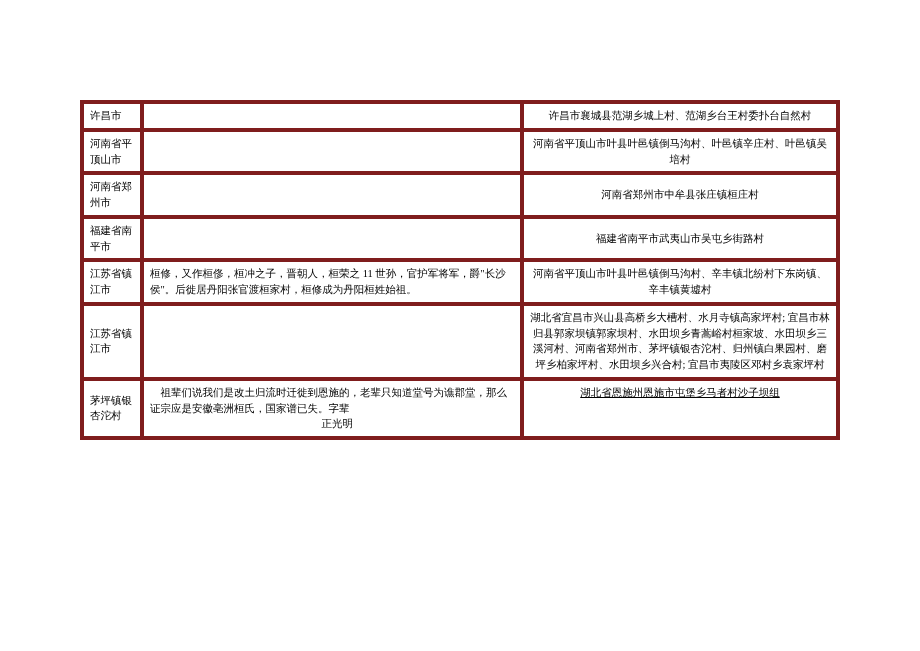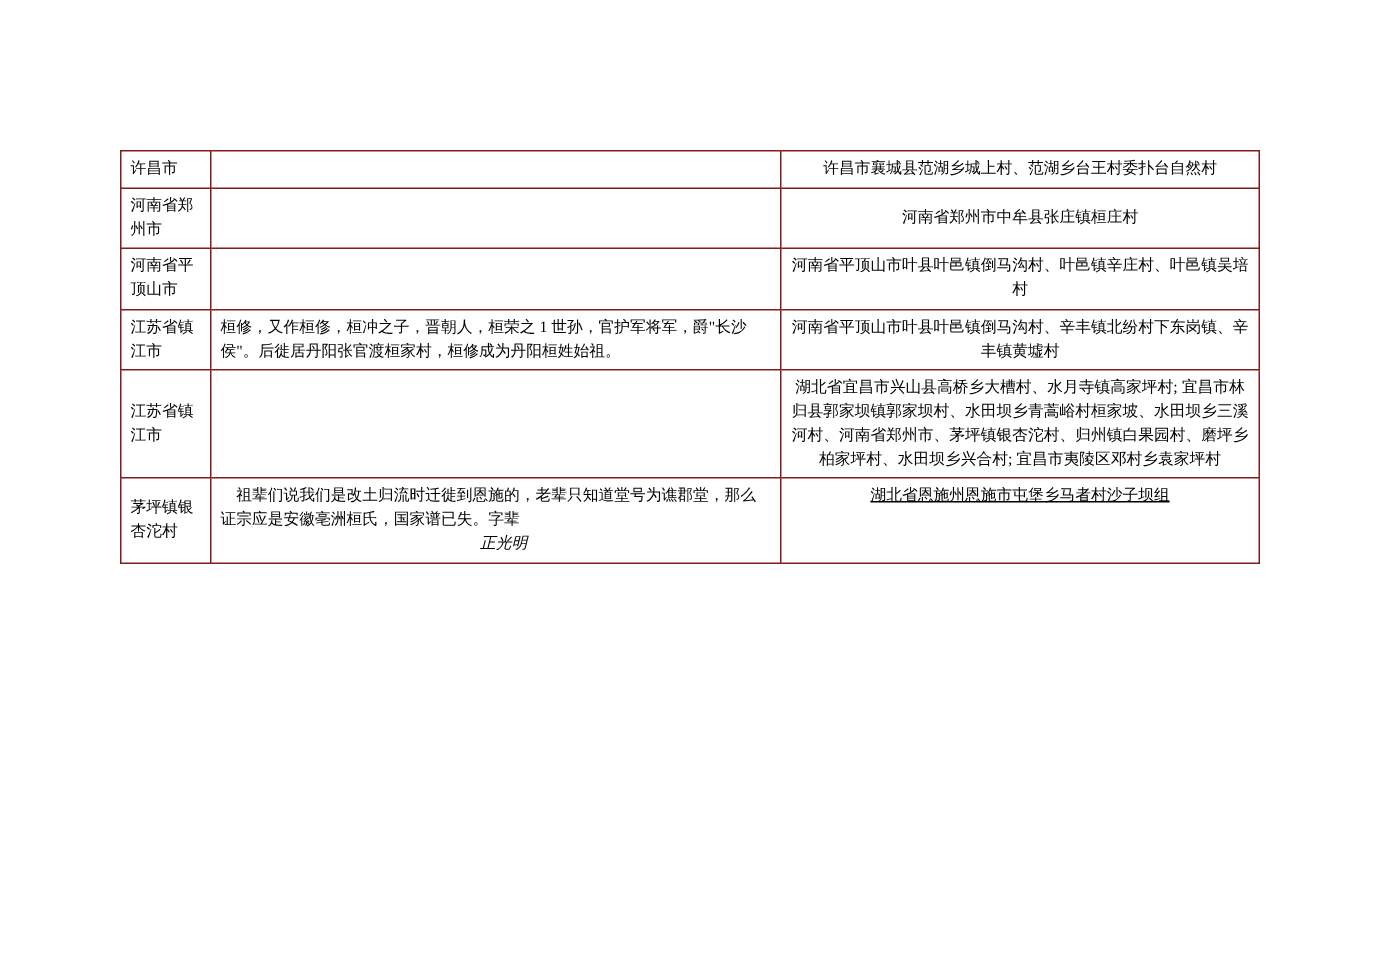--- a/index.html
+++ b/index.html
@@ -13,21 +13,21 @@
       padding: 100px 80px 40px 80px;
       width: 920px;
       height: 651px;
     }
     table {
       border-collapse: collapse;
       width: 100%;
       table-layout: fixed;
     }
     td {
-      border: 1px solid #7f1d1d;
+      border: 4px solid #7f1d1d;
       padding: 4px 6px;
       font-size: 10.5px;
       line-height: 1.5;
       vertical-align: middle;
       word-wrap: break-word;
       word-break: break-all;
     }
     .col1 {
       width: 60px;
     }
@@ -38,46 +38,50 @@
     .col2.indent {
       text-indent: 1em;
     }
     .col3 {
       width: auto;
       text-align: center;
     }
     .center-line {
       text-align: center;
       display: block;
-      font-style: italic;
     }
   </style>
 </head>
 <body>
 
 <table>
   <tbody>
     <tr>
       <td class="col1">许昌市</td>
       <td class="col2"></td>
       <td class="col3">许昌市襄城县范湖乡城上村、范湖乡台王村委扑台自然村</td>
     </tr>
     <tr>
+      <td class="col1">河南省平顶山市</td>
+      <td class="col2"></td>
+      <td class="col3">河南省平顶山市叶县叶邑镇倒马沟村、叶邑镇辛庄村、叶邑镇吴培村</td>
+    </tr>
+    <tr>
       <td class="col1">河南省郑州市</td>
       <td class="col2"></td>
       <td class="col3">河南省郑州市中牟县张庄镇桓庄村</td>
     </tr>
     <tr>
-      <td class="col1">河南省平顶山市</td>
+      <td class="col1">福建省南平市</td>
       <td class="col2"></td>
-      <td class="col3">河南省平顶山市叶县叶邑镇倒马沟村、叶邑镇辛庄村、叶邑镇吴培村</td>
+      <td class="col3">福建省南平市武夷山市吴屯乡街路村</td>
     </tr>
     <tr>
       <td class="col1">江苏省镇江市</td>
-      <td class="col2">桓修，又作桓俢，桓冲之子，晋朝人，桓荣之 1 世孙，官护军将军，爵"长沙侯"。后徙居丹阳张官渡桓家村，桓修成为丹阳桓姓始祖。</td>
+      <td class="col2">桓修，又作桓俢，桓冲之子，晋朝人，桓荣之 11 世孙，官护军将军，爵"长沙侯"。后徙居丹阳张官渡桓家村，桓修成为丹阳桓姓始祖。</td>
       <td class="col3">河南省平顶山市叶县叶邑镇倒马沟村、辛丰镇北纷村下东岗镇、辛丰镇黄墟村</td>
     </tr>
     <tr>
       <td class="col1">江苏省镇江市</td>
       <td class="col2"></td>
       <td class="col3">湖北省宜昌市兴山县高桥乡大槽村、水月寺镇高家坪村; 宜昌市林归县郭家坝镇郭家坝村、水田坝乡青蒿峪村桓家坡、水田坝乡三溪河村、河南省郑州市、茅坪镇银杏沱村、归州镇白果园村、磨坪乡柏家坪村、水田坝乡兴合村; 宜昌市夷陵区邓村乡袁家坪村</td>
     </tr>
     <tr>
       <td class="col1">茅坪镇银杏沱村</td>
       <td class="col2 indent">

